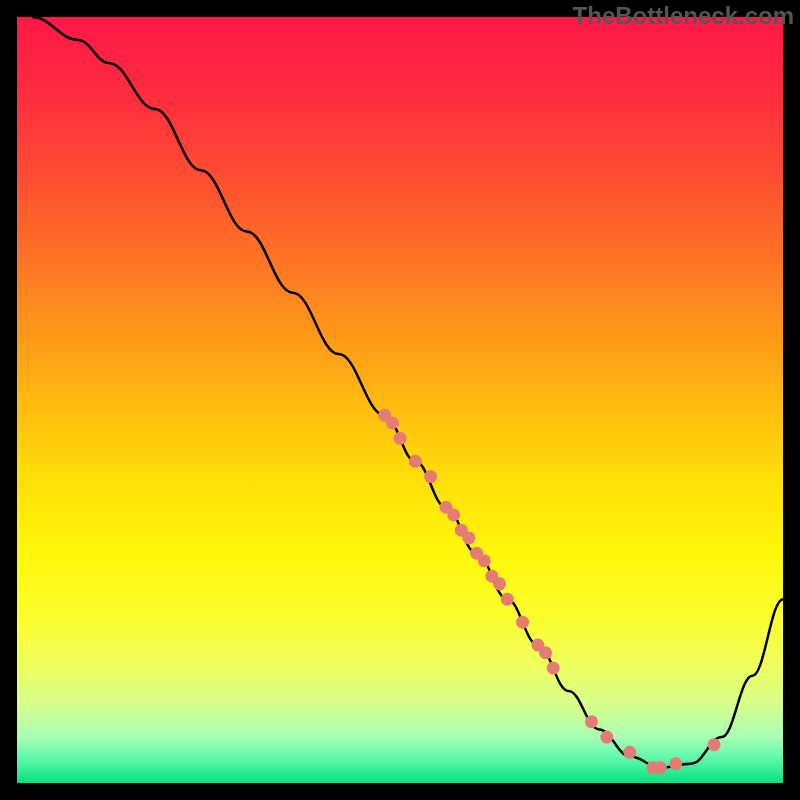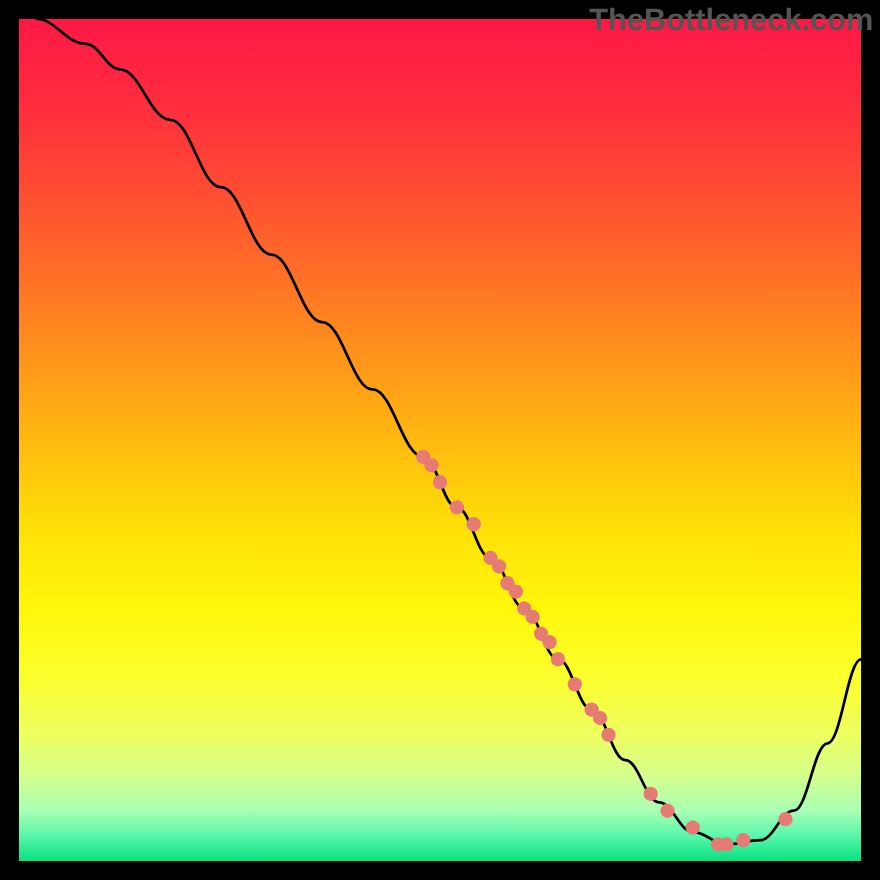--- a/index.html
+++ b/index.html
@@ -22,21 +22,21 @@
     top: 17px;
     width: 766px;
     height: 766px;
     overflow: hidden;
   }
   .watermark {
     position: absolute;
     top: 2px;
     right: 6px;
     color: #555;
-    font-size: 28px;
+    font-size: 24px;
     font-weight: bold;
     z-index: 50;
   }
 </style>
 </head>
 <body>
 
 <div class="outer">
   <div class="plot-area">
     <svg id="plot-svg" width="766" height="766" viewBox="0 0 766 766">

